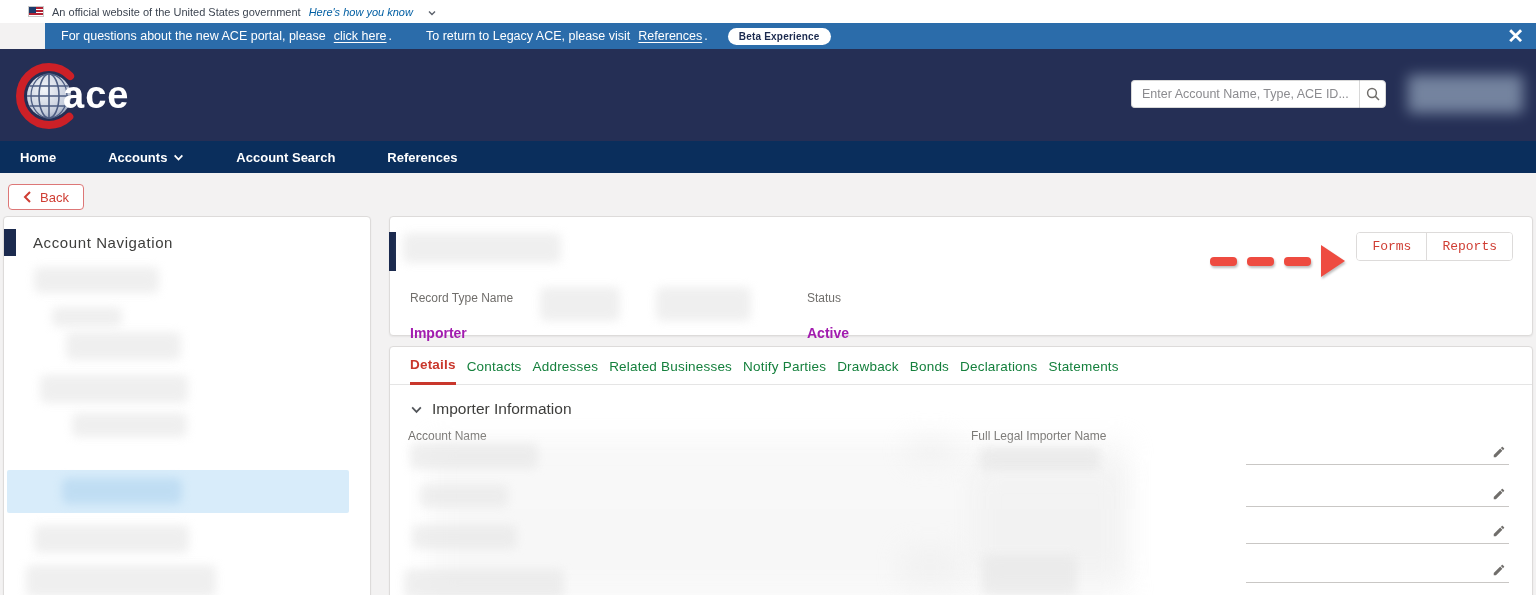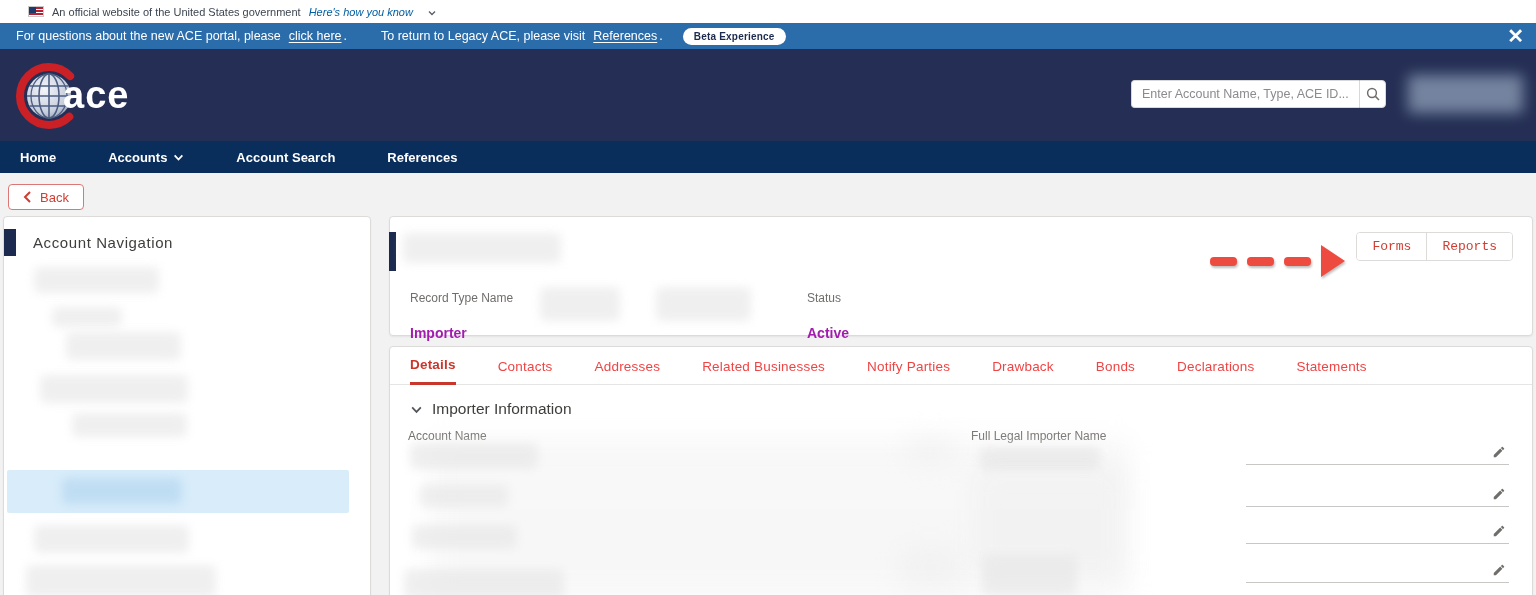--- a/index.html
+++ b/index.html
@@ -6,21 +6,21 @@
   html,body { width:1536px; height:595px; overflow:hidden; }
   body { font-family:"Liberation Sans", sans-serif; background:#f3f2f2; position:relative; }
 
   
   .govbar { height:23px; background:#ffffff; display:flex; align-items:center; padding-left:28px; gap:8px; font-size:11px; color:#3d4551; }
   .flag { width:16px; height:11px; position:relative; background:repeating-linear-gradient(#b22234 0 1.6px,#fff 1.6px 3.2px); border:0.5px solid #c9c9c9; flex:0 0 auto; }
   .flag::after { content:""; position:absolute; left:0; top:0; width:7px; height:6px; background:#1b3a6b; }
   .gov-link { color:#005ea2; display:flex; align-items:flex-end; gap:14px; cursor:pointer;font-style:italic; }
 
   
-  .alertbar { height:26px; background:#2b6caa; color:#fff; display:flex; align-items:center; padding:0 16px; font-size:12.5px; gap:8px; position:relative; }
+  .alertbar { height:26px; background:#2b6caa; color:#fff; display:flex; align-items:center; padding:0 16px; font-size:12.5px; gap:8px; position:relative;margin-left:45px; }
   .alertbar u { text-underline-offset:2px; cursor:pointer; }
   .alert-gap { width:18px; }
   .beta-pill { background:#fff; color:#1b2a4e; font-size:10px; font-weight:bold; border-radius:10px; padding:3px 11px; margin-left:12px; letter-spacing:.2px; }
   .close-x { position:absolute; right:12px; top:2px; font-size:20px; font-weight:bold; color:#fff; cursor:pointer; line-height:22px; }
 
   
   .header { height:92px; background:#252f55; position:relative; }
   .logo { position:absolute; left:16px; top:10px; width:160px; height:72px; }
   .logo-text { position:absolute; left:47px; top:15px; color:#fff; font-weight:bold; font-size:38px; letter-spacing:1px; }
   .search-group { position:absolute; right:150px; top:31px; display:flex; height:28px; }
@@ -53,22 +53,22 @@
   .rec-value { font-size:14px; color:#a21caf; font-weight:bold; margin-top:20px; }
   .rec-field { position:absolute; top:74px; }
   .annot-arrow { position:absolute; top:28px; left:820px; display:flex; align-items:center; gap:10px; filter:drop-shadow(1px 2px 1px rgba(0,0,0,.25)); }
   .dash { width:27px; height:9px; background:#ee4b40; border-radius:4px; }
   .arrow-head { width:0; height:0; border-left:24px solid #ee4b40; border-top:16px solid transparent; border-bottom:16px solid transparent; }
   .btn-group { position:absolute; top:15px; right:19px; display:flex; border:1px solid #dddbda; border-radius:4px; overflow:hidden; background:#fff; }
   .btn-group button { background:#fff; border:none; border-right:1px solid #dddbda; color:#cf3d33; font-size:13px; padding:6px 15px; cursor:pointer; font-family:Liberation Mono, monospace; }
   .btn-group button:last-child { border-right:none; }
 
   .details-card { left:389px; top:173px; width:1144px; height:262px; overflow:hidden; }
-  .tabs-row { display:flex; align-items:flex-end; gap:42px; padding:0 0 0 20px; height:38px; border-bottom:1px solid #e5e5e5; }
-  .tab { font-size:13.5px; color:#ef4444; padding-bottom:10px; cursor:pointer; letter-spacing:.2px; }
+  .tabs-row { display:flex; align-items:flex-end; gap:11px; padding:0 0 0 20px; height:38px; border-bottom:1px solid #e5e5e5; }
+  .tab { font-size:13.5px; color:#15803d; padding-bottom:10px; cursor:pointer; letter-spacing:.2px; }
   .tab.active { color:#c9372c; font-weight:bold; border-bottom:3px solid #c9372c; margin-bottom:-1px; }
   .section-head { display:flex; align-items:center; gap:9px; margin:15px 0 0 20px; font-size:15.5px; color:#3e3e3c; cursor:pointer; }
   .col-label { position:absolute; font-size:12px; color:#706e6b; }
   .edit-row { position:absolute; left:856px; width:263px; border-bottom:1px solid #c9c7c5; }
   .edit-row .pencil { position:absolute; right:3px; bottom:5px; cursor:pointer; }
 </style>
 </head>
 <body>
 
 <div class="govbar">

